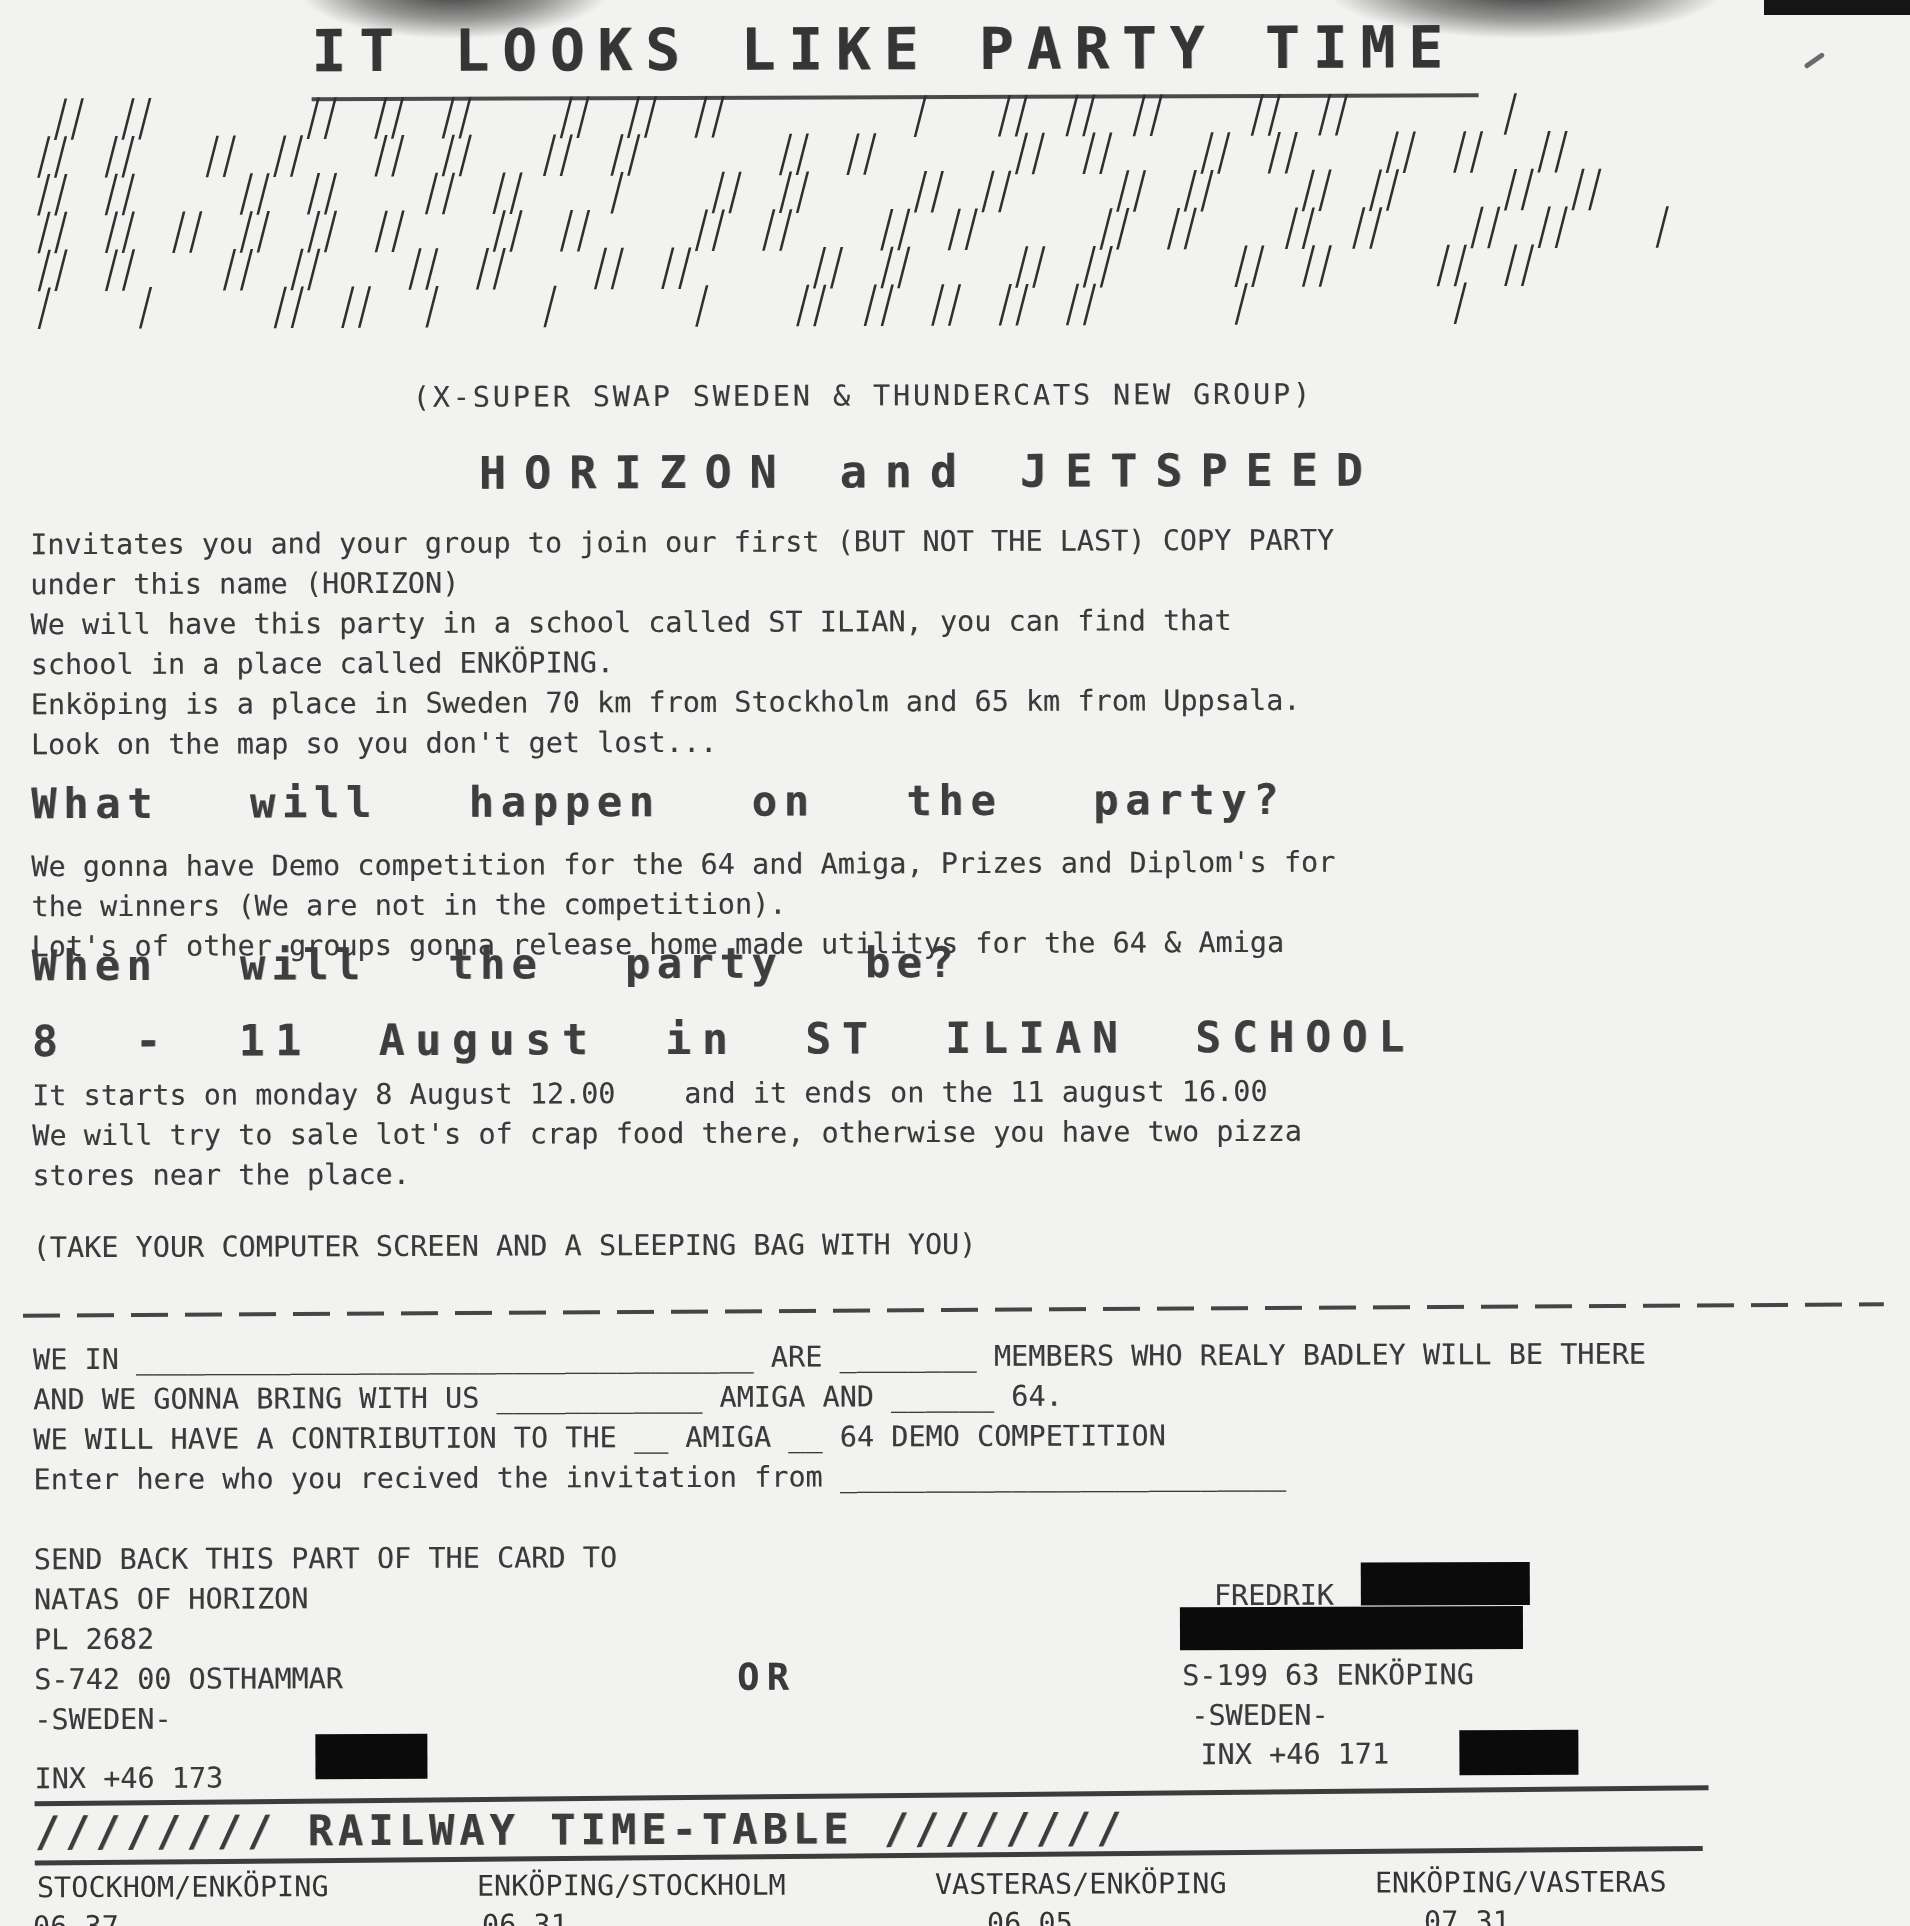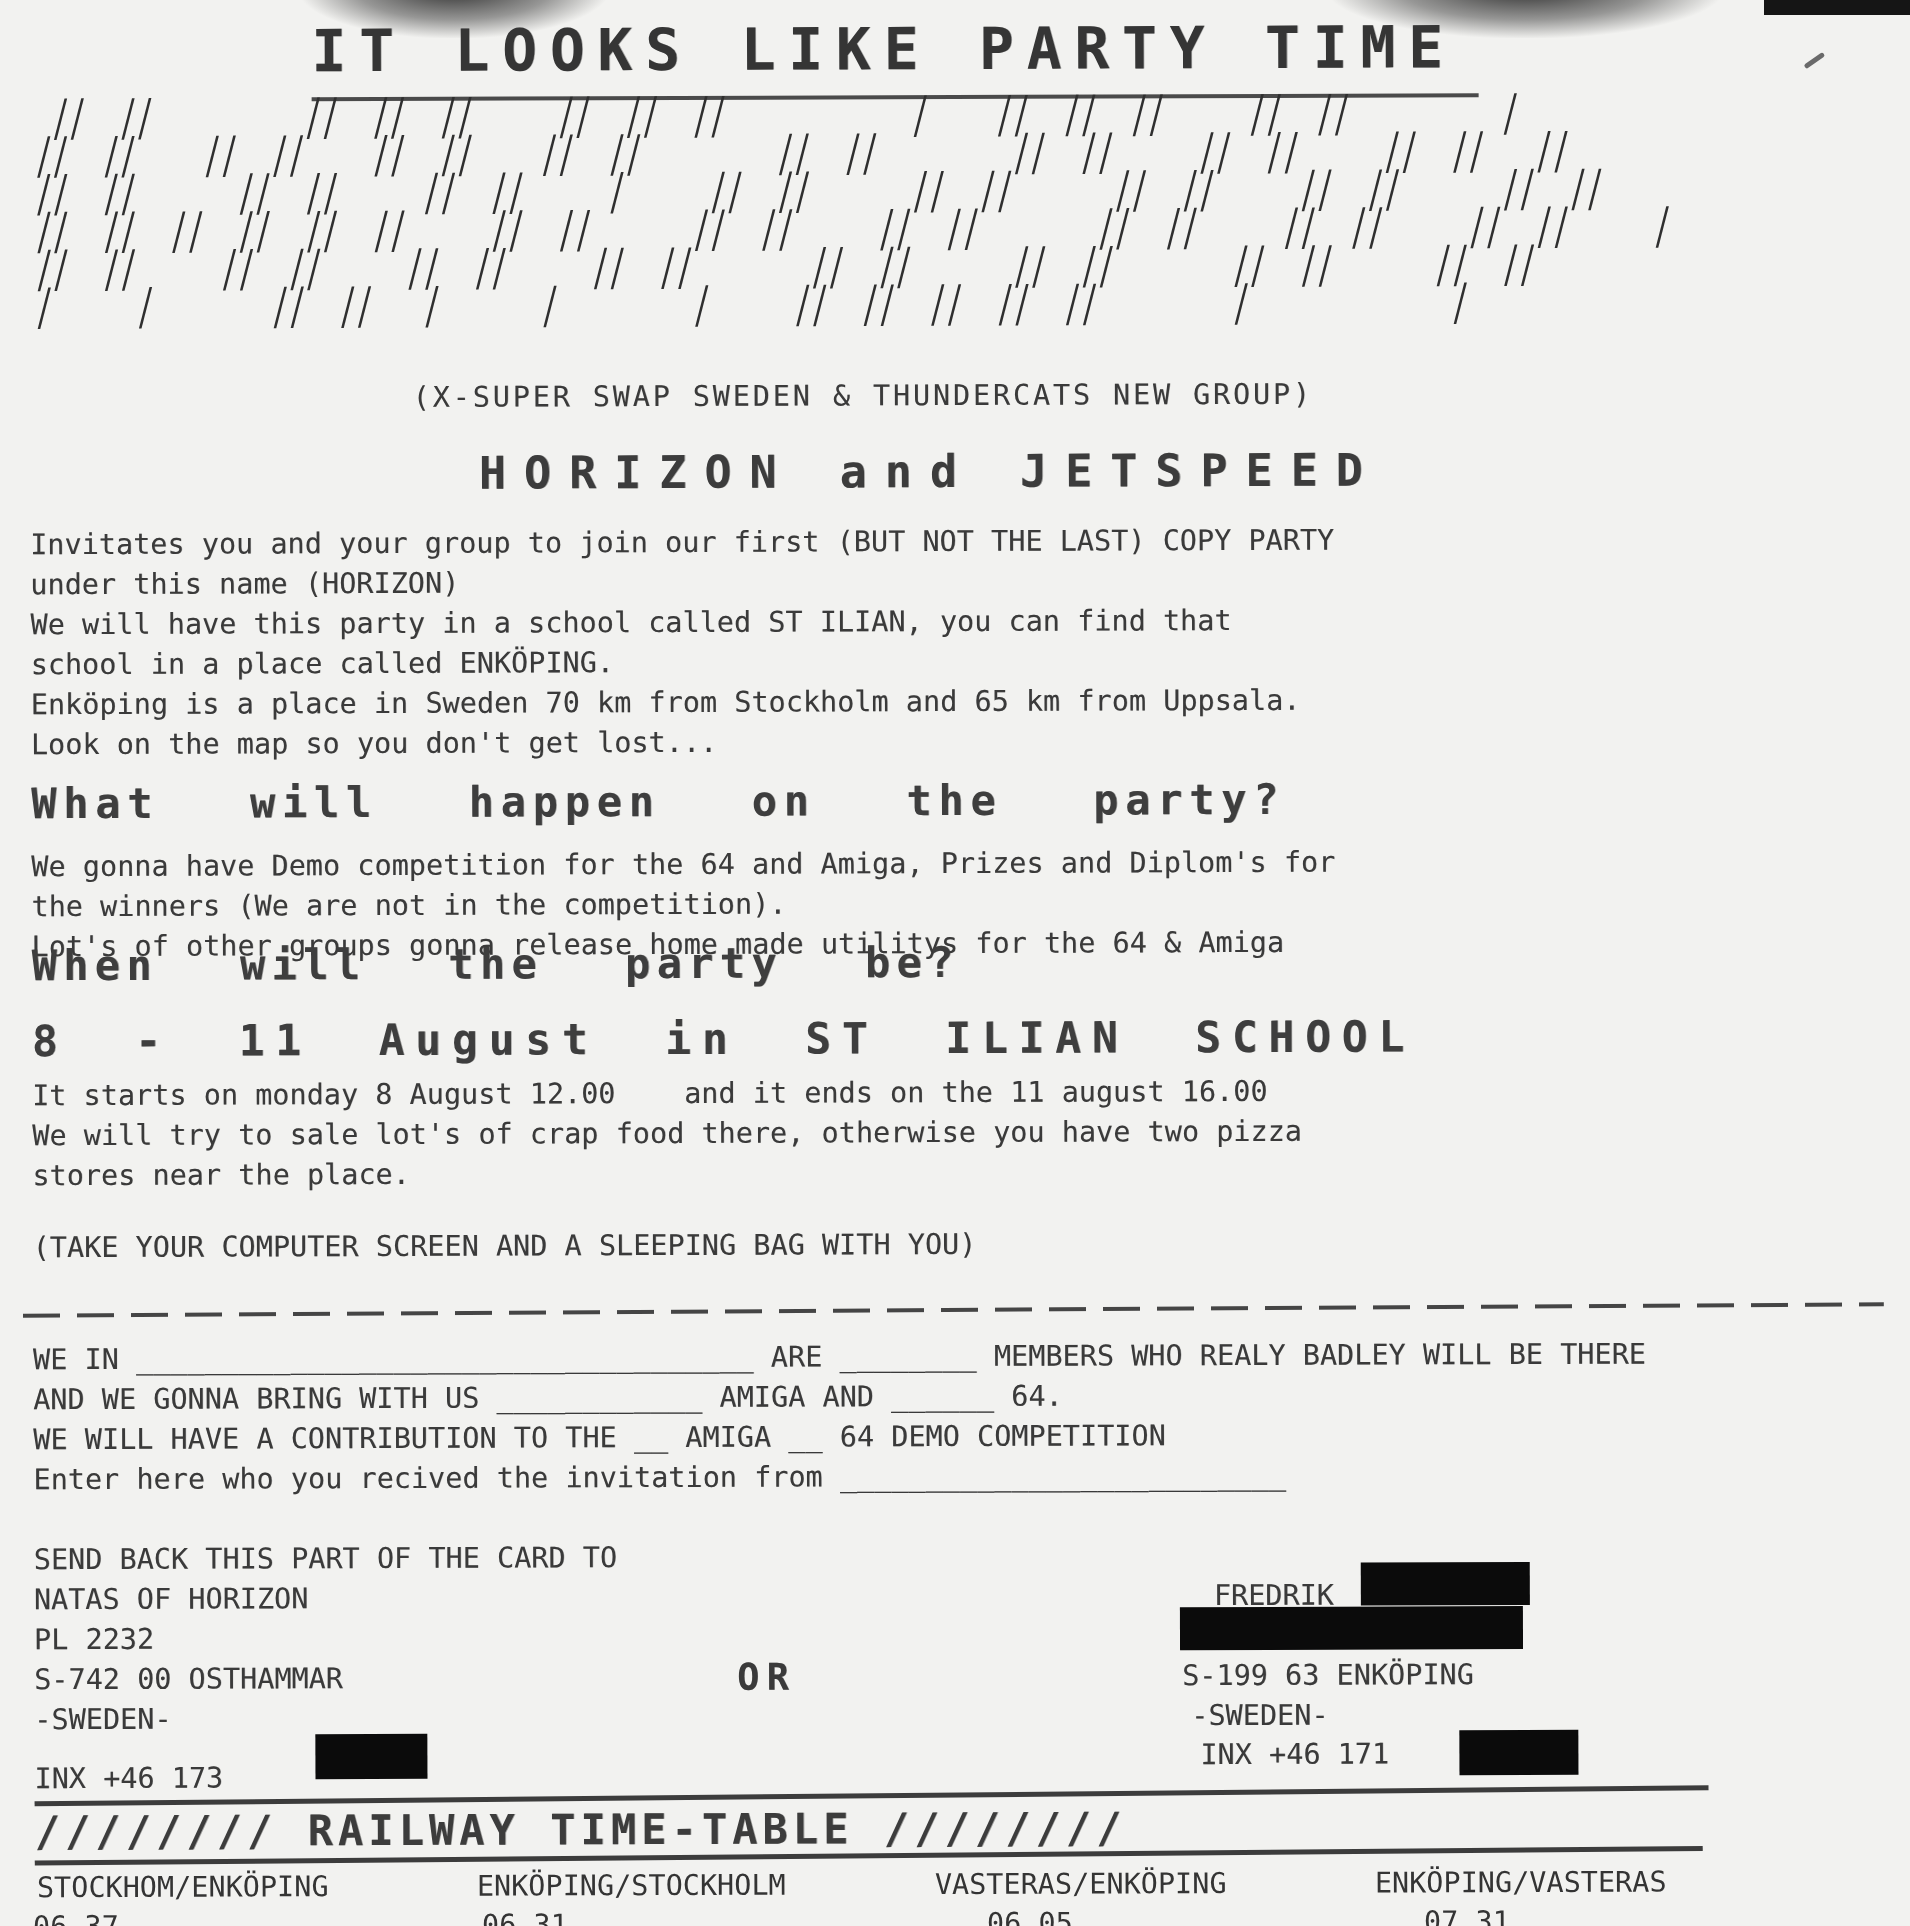--- a/index.html
+++ b/index.html
@@ -89,21 +89,21 @@
 
     <div class="txt" style="top:1225px;left:33px;">(TAKE YOUR COMPUTER SCREEN AND A SLEEPING BAG WITH YOU)</div>
 
     <div class="tearline"></div>
 
     <div class="txt para" style="top:1337px;left:33px;"><div>WE IN ____________________________________ ARE ________ MEMBERS WHO REALY BADLEY WILL BE THERE</div><div>AND WE GONNA BRING WITH US ____________ AMIGA AND ______ 64.</div><div>WE WILL HAVE A CONTRIBUTION TO THE __ AMIGA __ 64 DEMO COMPETITION</div><div>Enter here who you recived the invitation from __________________________</div></div>
 
     <div class="txt" style="top:1537px;left:33px;">SEND BACK THIS PART OF THE CARD TO</div>
 
     <div class="txt" style="top:1577px;left:33px;">NATAS OF HORIZON</div>
-    <div class="txt" style="top:1617px;left:33px;">PL 2232</div>
+    <div class="txt" style="top:1617px;left:33px;">PL 2682</div>
     <div class="txt" style="top:1657px;left:33px;">S-742 00 OSTHAMMAR</div>
     <div class="txt" style="top:1697px;left:33px;">-SWEDEN-</div>
     <div class="txt" style="top:1736px;left:33px;margin-top:20px;">INX +46 173 </div>
 
     <div class="txt" style="top:1657px;left:736px;font-size:37px;font-weight:bold;letter-spacing:.2em;">OR</div>
 
     <div class="txt" style="top:1577px;left:1181px;margin-left:32px;">FREDRIK </div>
     <div class="txt" style="top:1657px;left:1181px;">S-199 63 ENKÖPING</div>
     <div class="txt" style="top:1697px;left:1190px;">-SWEDEN-</div>
     <div class="txt" style="top:1736px;left:1181px;margin-left:18px;">INX +46 171 </div>

